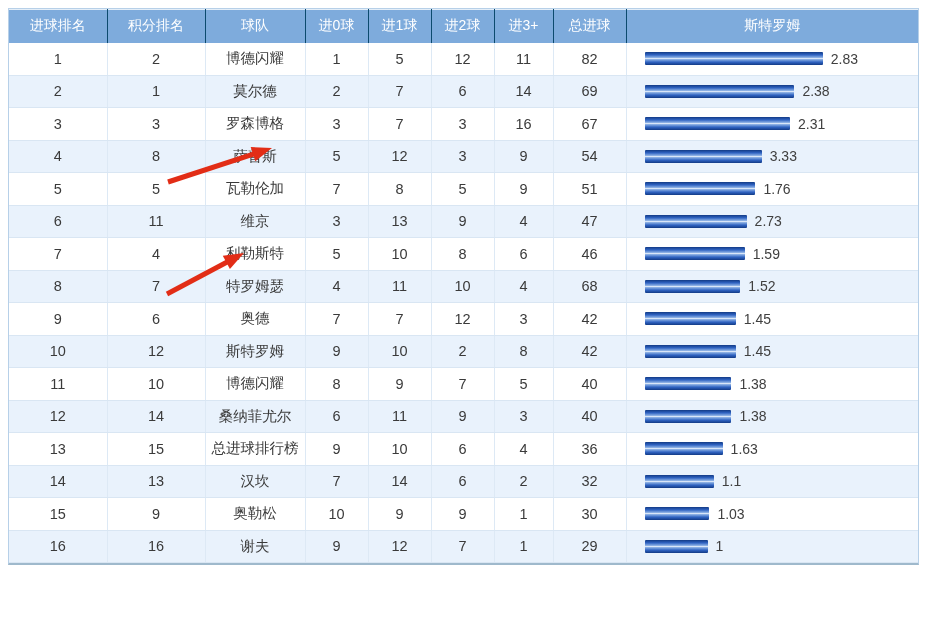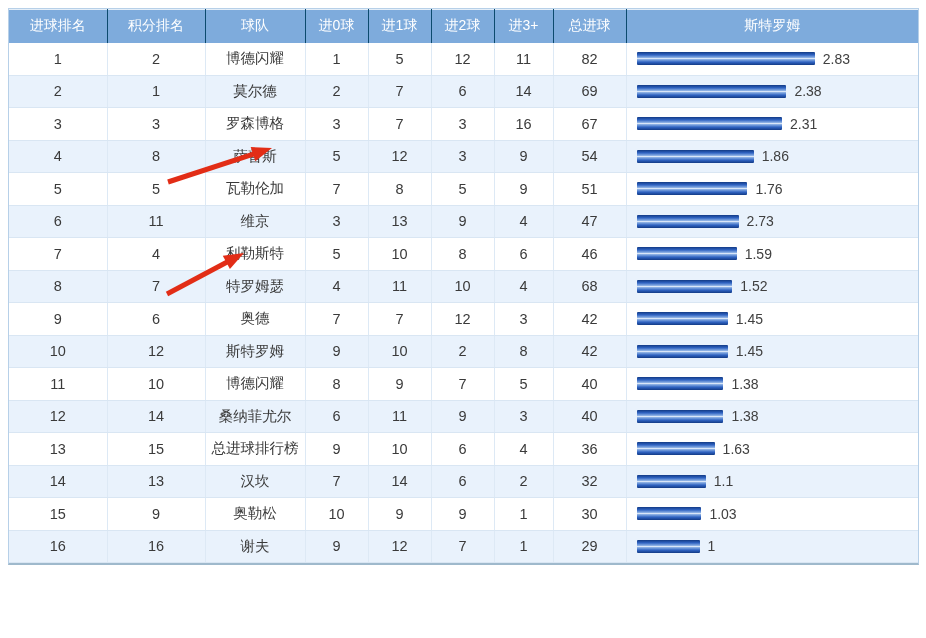--- a/index.html
+++ b/index.html
@@ -59,21 +59,21 @@
     color: #3a3a3a;
     text-align: center;
     border-right: 1px solid #dde9f5;
     border-bottom: 1px solid #d9e6f3;
     white-space: nowrap;
     overflow: hidden;
   }
   tbody td:last-child { border-right: none; }
   tbody tr:nth-child(even) td { background: #e9f2fc; }
   tbody tr:nth-child(odd) td { background: #ffffff; }
-  td.avg-cell { text-align: right; padding-left: 10px; }
+  td.avg-cell { text-align: right; padding-left: 18px; }
   .bar-wrap {
     display: flex;
     align-items: center;
   }
   .bar {
     height: 13px;
     border-radius: 1px;
     background: linear-gradient(to bottom,
       #123a85 0%, #2f63c2 22%, #87ace2 42%,
       #d9e6f8 50%, #87ace2 58%, #2f63c2 78%, #123a85 100%);
@@ -173,21 +173,21 @@
           <td>8</td>
           <td>萨普斯</td>
           <td>5</td>
           <td>12</td>
           <td>3</td>
           <td>9</td>
           <td>54</td>
           <td class="avg-cell">
             <div class="bar-wrap">
               <div class="bar" style="width: 117.2px;"></div>
-              <span class="bar-label">1.86</span>
+              <span class="bar-label">3.33</span>
             </div>
           </td>
         </tr>
         <tr>
           <td>5</td>
           <td>5</td>
           <td>瓦勒伦加</td>
           <td>7</td>
           <td>8</td>
           <td>5</td>

